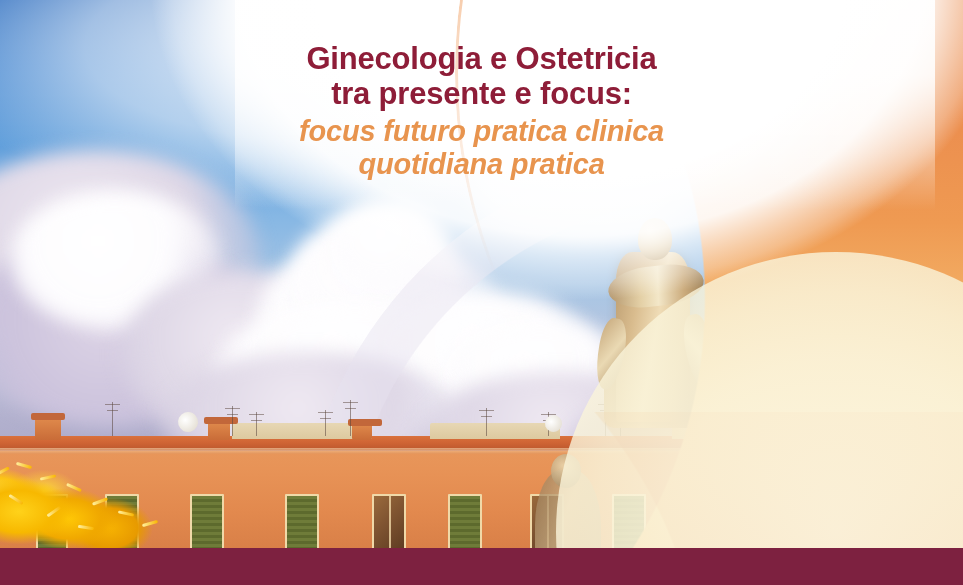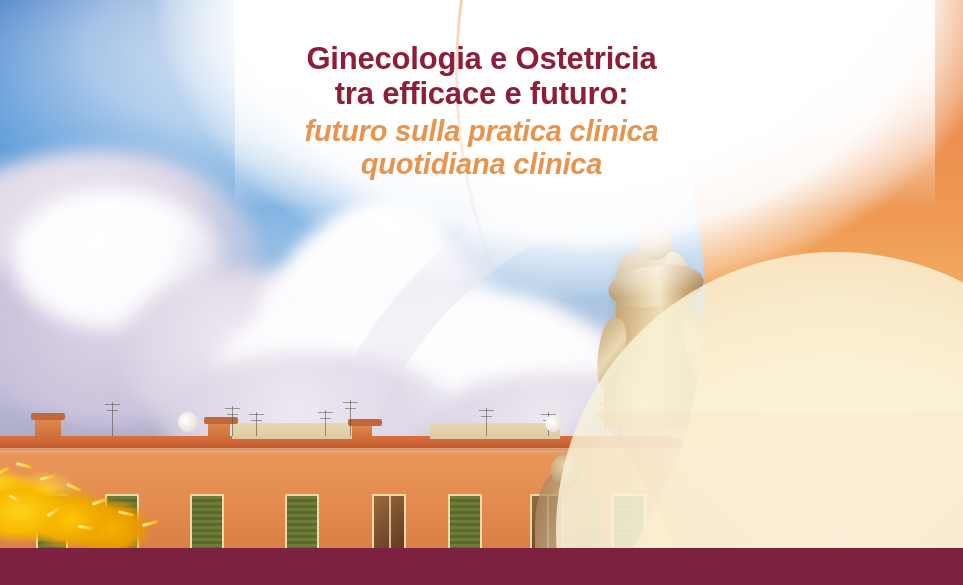--- a/index.html
+++ b/index.html
@@ -455,21 +455,21 @@
 
   <div class="white-top"></div>
   <div class="white-top2"></div>
 
   <div class="arc-orange"></div>
 
   <div class="ivory-circle"></div>
 
   <div class="headline">
     <div class="l1">Ginecologia e Ostetricia</div>
-    <div class="l2">tra efficace e futuro:</div>
-    <div class="l3">futuro sulla pratica clinica</div>
-    <div class="l4">quotidiana clinica</div>
+    <div class="l2">tra presente e focus:</div>
+    <div class="l3">focus futuro pratica clinica</div>
+    <div class="l4">quotidiana pratica</div>
   </div>
 
 
   <div class="bottom-bar"></div>
 
 </div>
 
 </body></html>

